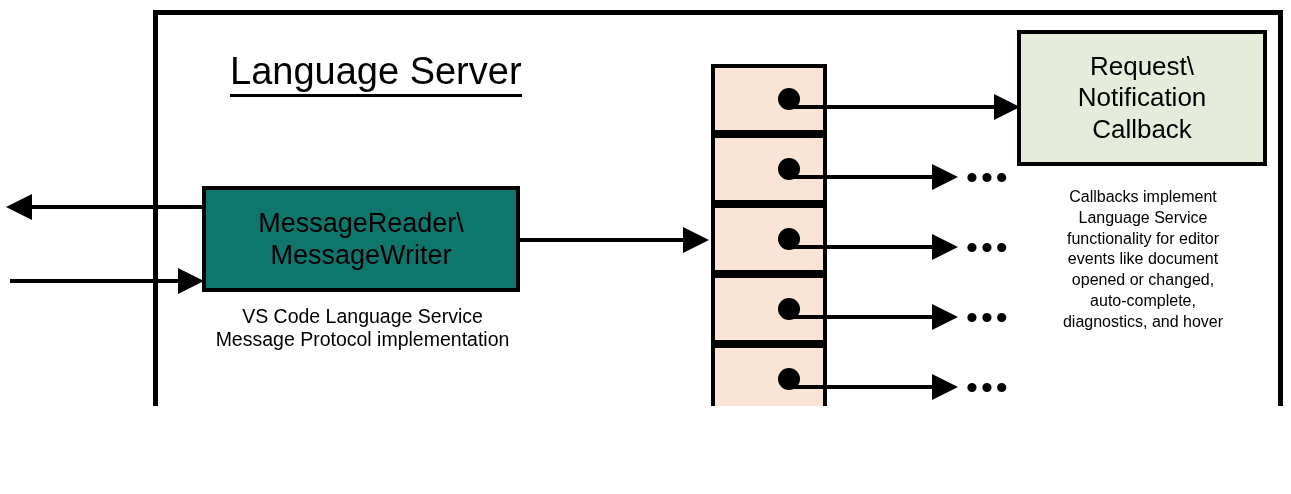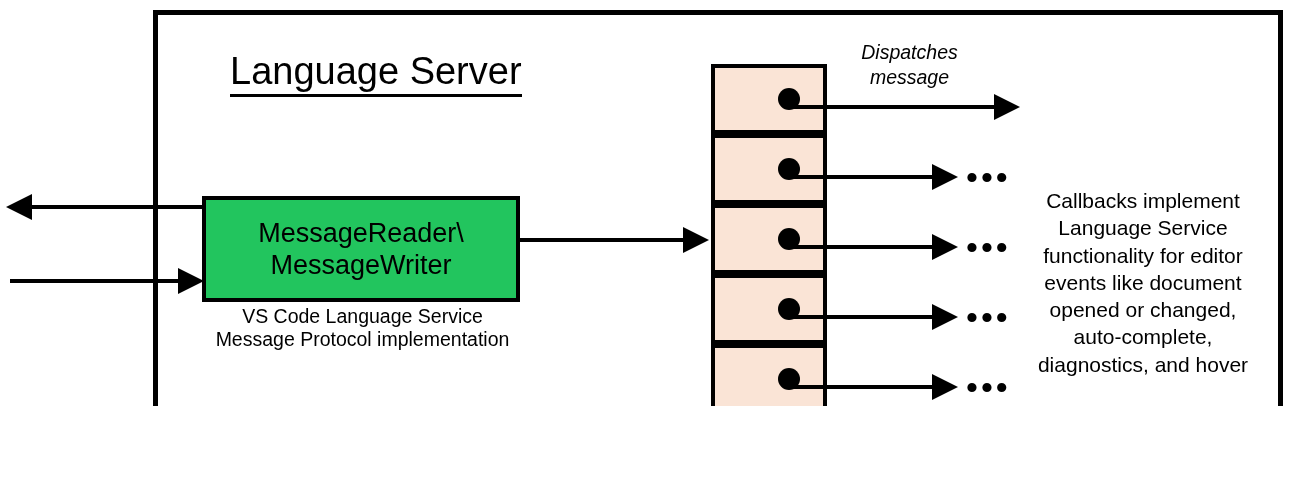--- a/index.html
+++ b/index.html
@@ -62,24 +62,24 @@
     box-sizing: border-box;
     display: flex;
     align-items: center;
     justify-content: center;
     text-align: center;
     white-space: pre-line;
     line-height: 1.2;
   }
   #message-box {
     left: 202px;
-    top: 196px;
+    top: 186px;
     width: 318px;
     height: 106px;
-    background: #22c55e;
+    background: #0f766e;
     font-size: 27px;
   }
   #callback-box {
     left: 1017px;
     top: 30px;
     width: 250px;
     height: 136px;
     background: #e6ecdc;
     font-size: 26px;
   }
@@ -95,21 +95,21 @@
   #dispatch-caption {
     left: 650px;
     top: 420px;
     width: 260px;
     font-size: 20px;
   }
   #callback-desc {
     left: 1003px;
     top: 187px;
     width: 280px;
-    font-size: 21px;
+    font-size: 16px;
     line-height: 1.30;
   }
 
   
   #lbl-jsonrpc {
     left: 20px;
     top: 224px;
     width: 150px;
     font-size: 19px;
     line-height: 1.32;
@@ -218,23 +218,26 @@
 
     <div class="map-dot" style="left:67px; top:24px;"></div>
     <div class="map-dot" style="left:67px; top:94px;"></div>
     <div class="map-dot" style="left:67px; top:164px;"></div>
     <div class="map-dot" style="left:67px; top:234px;"></div>
     <div class="map-dot" style="left:67px; top:304px;"></div>
   </div>
 
   <div class="hline" style="left:789px; top:105px; width:212px;"></div>
   <div class="arrow-r" style="left:994px; top:94px;"></div>
-  <div class="txt italic" id="lbl-dispatches">Dispatches
-message</div>
-
+
+  <div class="box" id="callback-box">
+    <span>Request\
+Notification
+Callback</span>
+  </div>
   <div class="txt" id="callback-desc">Callbacks implement
 Language Service
 functionality for editor
 events like document
 opened or changed,
 auto-complete,
 diagnostics, and hover</div>
 
   <div class="hline" style="left:789px; top:175px; width:150px;"></div>
   <div class="arrow-r" style="left:932px; top:164px;"></div>

